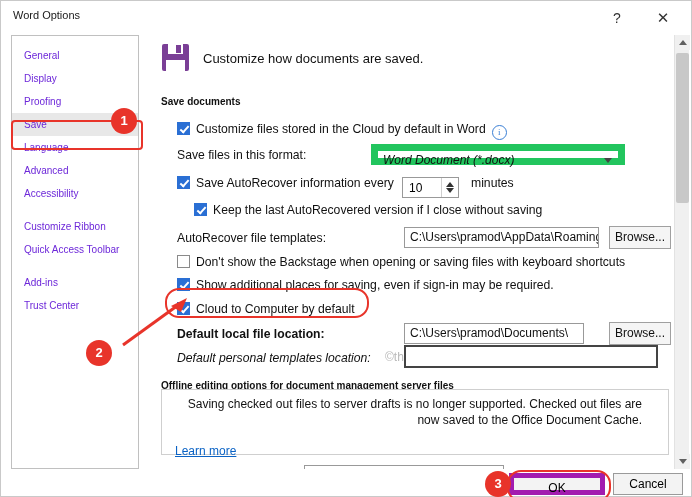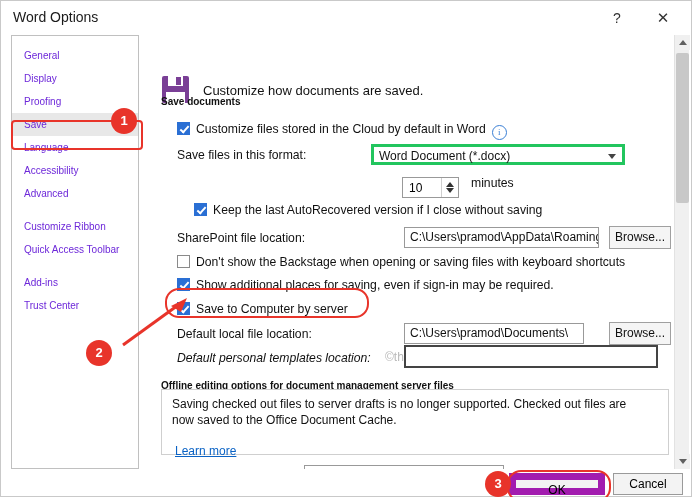--- a/index.html
+++ b/index.html
@@ -27,21 +27,21 @@
   
   .titlebar {
     position: absolute;
     left: 0; top: 0;
     width: 690px; height: 32px;
     background: #ffffff;
   }
   .title-text {
     position: absolute;
     left: 12px; top: 8px;
-    font-size: 14px;
+    font-size: 11px;
     color: #1a1a1a;
   }
   .help-btn {
     position: absolute;
     right: 56px; top: 4px;
     width: 36px; height: 26px;
     line-height: 26px;
     text-align: center;
     font-size: 14px;
     color: #333;
@@ -85,21 +85,20 @@
     position: absolute;
     left: 148px; top: 34px;
     width: 532px; height: 434px;
     overflow: hidden;
   }
   .pane-head {
     position: absolute;
     left: 12px; top: 8px;
     display: flex;
     align-items: center;
-    margin-top: 32px;
   }
   .save-icon {
     width: 30px; height: 30px;
     position: relative;
     margin-right: 12px;
   }
   .save-icon .body {
     position: absolute;
     left: 1px; top: 1px;
     width: 27px; height: 27px;
@@ -171,28 +170,29 @@
     line-height: 19px;
     font-size: 12px;
     padding: 0 5px;
     box-sizing: border-box;
     color: #111;
     overflow: hidden;
     white-space: nowrap;
   }
   .combo {
     position: absolute;
-    border: 3px solid #22c55e;
+    border: 7px solid #22c55e;
     background: #ffffff;
     height: 21px;
     line-height: 19px;
     font-size: 12px;
     padding: 0 5px;
     box-sizing: border-box;
     color: #111;
+    font-style: italic;
   }
   .combo .arrow {
     position: absolute;
     right: 6px; top: 7px;
     width: 0; height: 0;
     border-left: 4px solid transparent;
     border-right: 4px solid transparent;
     border-top: 5px solid #444;
   }
   .spin {
@@ -252,20 +252,21 @@
     font-size: 12px;
     color: #b9b9b9;
   }
   .offline-box {
     position: absolute;
     left: 160px; top: 388px;
     width: 508px; height: 66px;
     border: 1px solid #cfcfcf;
     background: #ffffff;
     box-sizing: border-box;
+    text-align: right;
   }
   .offline-text {
     position: absolute;
     left: 10px; top: 6px;
     width: 470px;
     font-size: 12px;
     color: #111;
     line-height: 16px;
   }
   .link {
@@ -315,21 +316,21 @@
     left: 1px; top: 18px;
     width: 13px; height: 150px;
     background: #c8c8c8;
     border-radius: 2px;
   }
   
   .ok-btn {
     position: absolute;
     left: 508px; top: 472px;
     width: 96px; height: 22px;
-    border: 7px solid #a21caf;
+    border: 5px solid #a21caf;
     background: #f3f3f3;
     text-align: center;
     line-height: 20px;
     font-size: 12px;
     box-sizing: border-box;
   }
   .cancel-btn {
     position: absolute;
     left: 612px; top: 472px;
     width: 70px; height: 22px;
@@ -374,22 +375,22 @@
     <div class="help-btn">?</div>
     <div class="close-btn">✕</div>
   </div>
 
   <div class="nav">
     <div class="nav-item">General</div>
     <div class="nav-item">Display</div>
     <div class="nav-item">Proofing</div>
     <div class="nav-item selected">Save</div>
     <div class="nav-item">Language</div>
+    <div class="nav-item">Advanced</div>
     <div class="nav-item">Accessibility</div>
-    <div class="nav-item">Advanced</div>
     <div class="nav-gap"></div>
     <div class="nav-item">Customize Ribbon</div>
     <div class="nav-item">Quick Access Toolbar</div>
     <div class="nav-gap"></div>
     <div class="nav-item">Add-ins</div>
     <div class="nav-item">Trust Center</div>
   </div>
 
   <div class="pane">
 
@@ -408,51 +409,54 @@
     <div class="row" style="left:28px; top:87px;">
       <span class="cb checked"></span><span>Customize files stored in the Cloud by default in Word</span><span class="info-icon">i</span>
     </div>
 
     <div class="row" style="left:28px; top:113px;">Save files in this format:</div>
     <div class="combo" style="left:222px; top:109px; width:254px;">
       <span>Word Document (*.docx)</span>
       <span class="arrow"></span>
     </div>
 
+    <div class="row" style="left:28px; top:141px;">
+      <span class="cb checked"></span><span>Save AutoRecover information every</span>
+    </div>
     <div class="spin" style="left:253px; top:142px; width:57px;">
       <span class="val">10</span>
       <span class="sep"></span>
       <span class="up"></span>
       <span class="dn"></span>
     </div>
     <div class="row" style="left:322px; top:141px;">minutes</div>
 
     <div class="row" style="left:45px; top:168px;">
       <span class="cb checked"></span><span>Keep the last AutoRecovered version if I close without saving</span>
     </div>
 
-    <div class="row" style="left:28px; top:196px;">SharePoint file location:</div>
+    <div class="row" style="left:28px; top:196px;">AutoRecover file templates:</div>
     <div class="txtbox" style="left:255px; top:192px; width:195px;">C:\Users\pramod\AppData\Roaming\M</div>
     <div class="btn" style="left:460px; top:191px; width:62px;">Browse...</div>
 
     <div class="row" style="left:28px; top:220px;">
       <span class="cb"></span><span>Don't show the Backstage when opening or saving files with keyboard shortcuts</span>
     </div>
 
     <div class="row" style="left:28px; top:243px;">
       <span class="cb checked"></span><span>Show additional places for saving, even if sign-in may be required.</span>
     </div>
 
     <div class="row" style="left:28px; top:267px;">
-      <span class="cb checked"></span><span>Save to Computer by server</span>
+      <span class="cb checked"></span><span>Cloud to Computer by default</span>
     </div>
 
     <div class="watermark" style="left:236px; top:267px;margin-top:48px;">©thegeekpage.com</div>
 
-    <div class="row" style="left:28px; top:292px;">Default local file location:</div>
+    <div class="row" style="left:28px; top:292px;font-weight:bold;">Default local file location:</div>
     <div class="txtbox" style="left:255px; top:288px; width:180px;">C:\Users\pramod\Documents\</div>
     <div class="btn" style="left:460px; top:287px; width:62px;">Browse...</div>
 
     <div class="row" style="left:28px; top:316px;font-style:italic;">Default personal templates location:</div>
     <div class="txtbox" style="left:255px; top:310px; width:254px; border:2px solid #444; height:23px;"></div>
 
     <div class="section-title" style="left:12px; top:345px;">Offline editing options for document management server files</div>
 
     <div class="txtbox" style="left:155px; top:430px; width:200px;">C:\Users\pramod\Documents\SharePoint Drafts\</div>
   </div>

